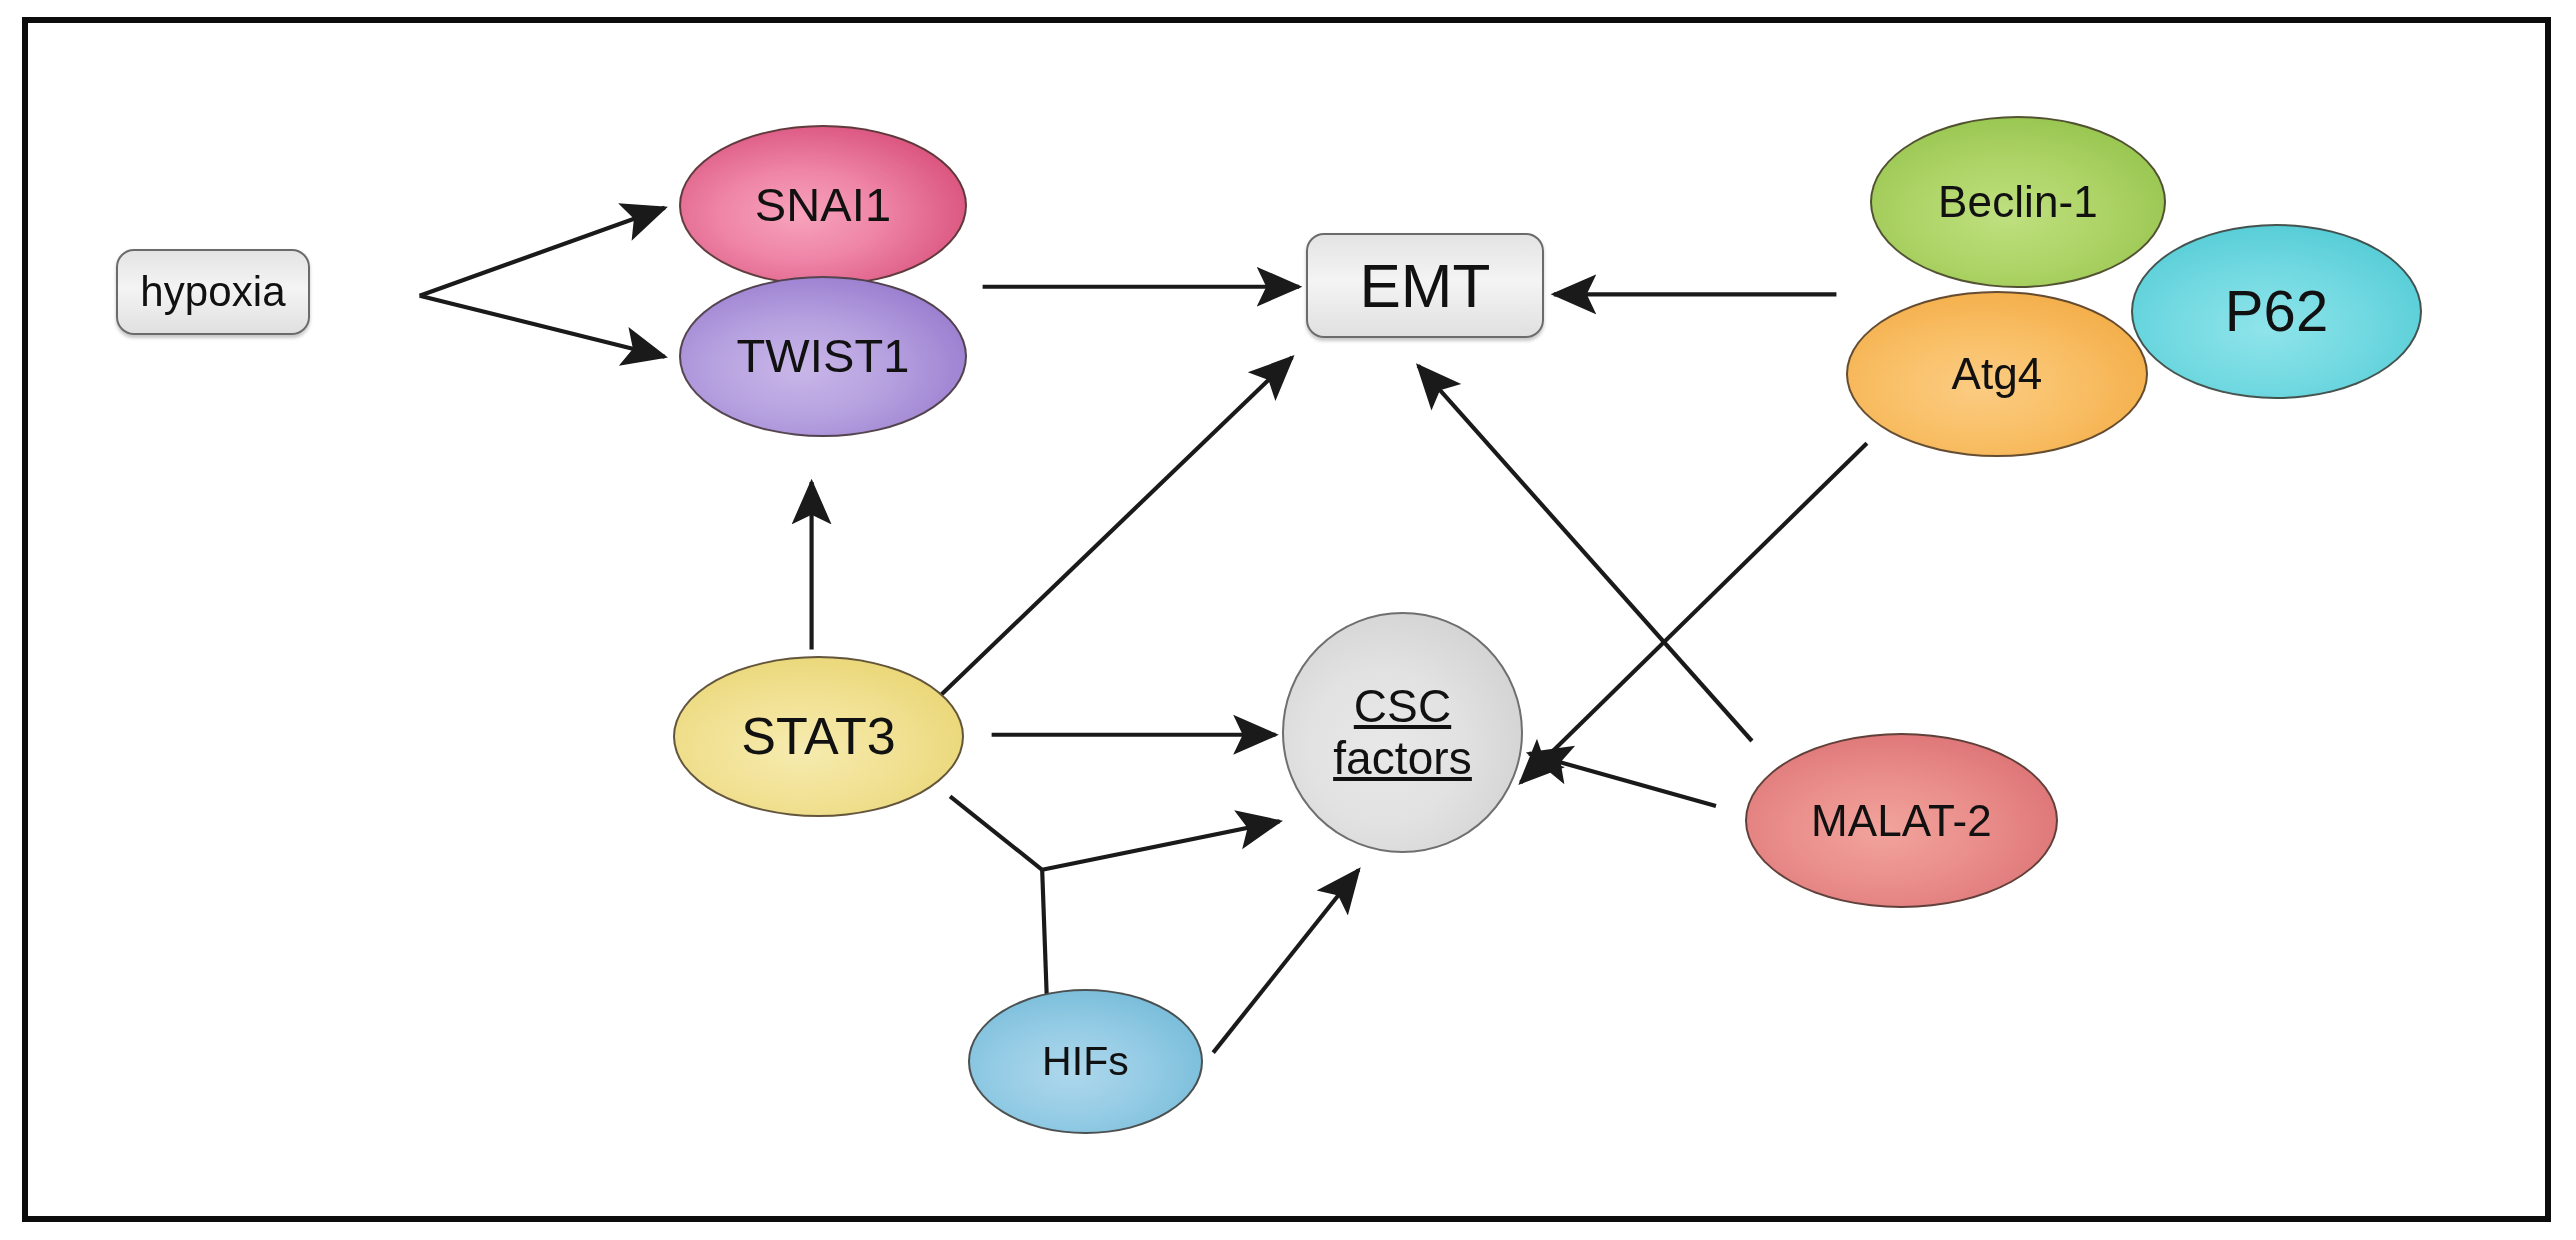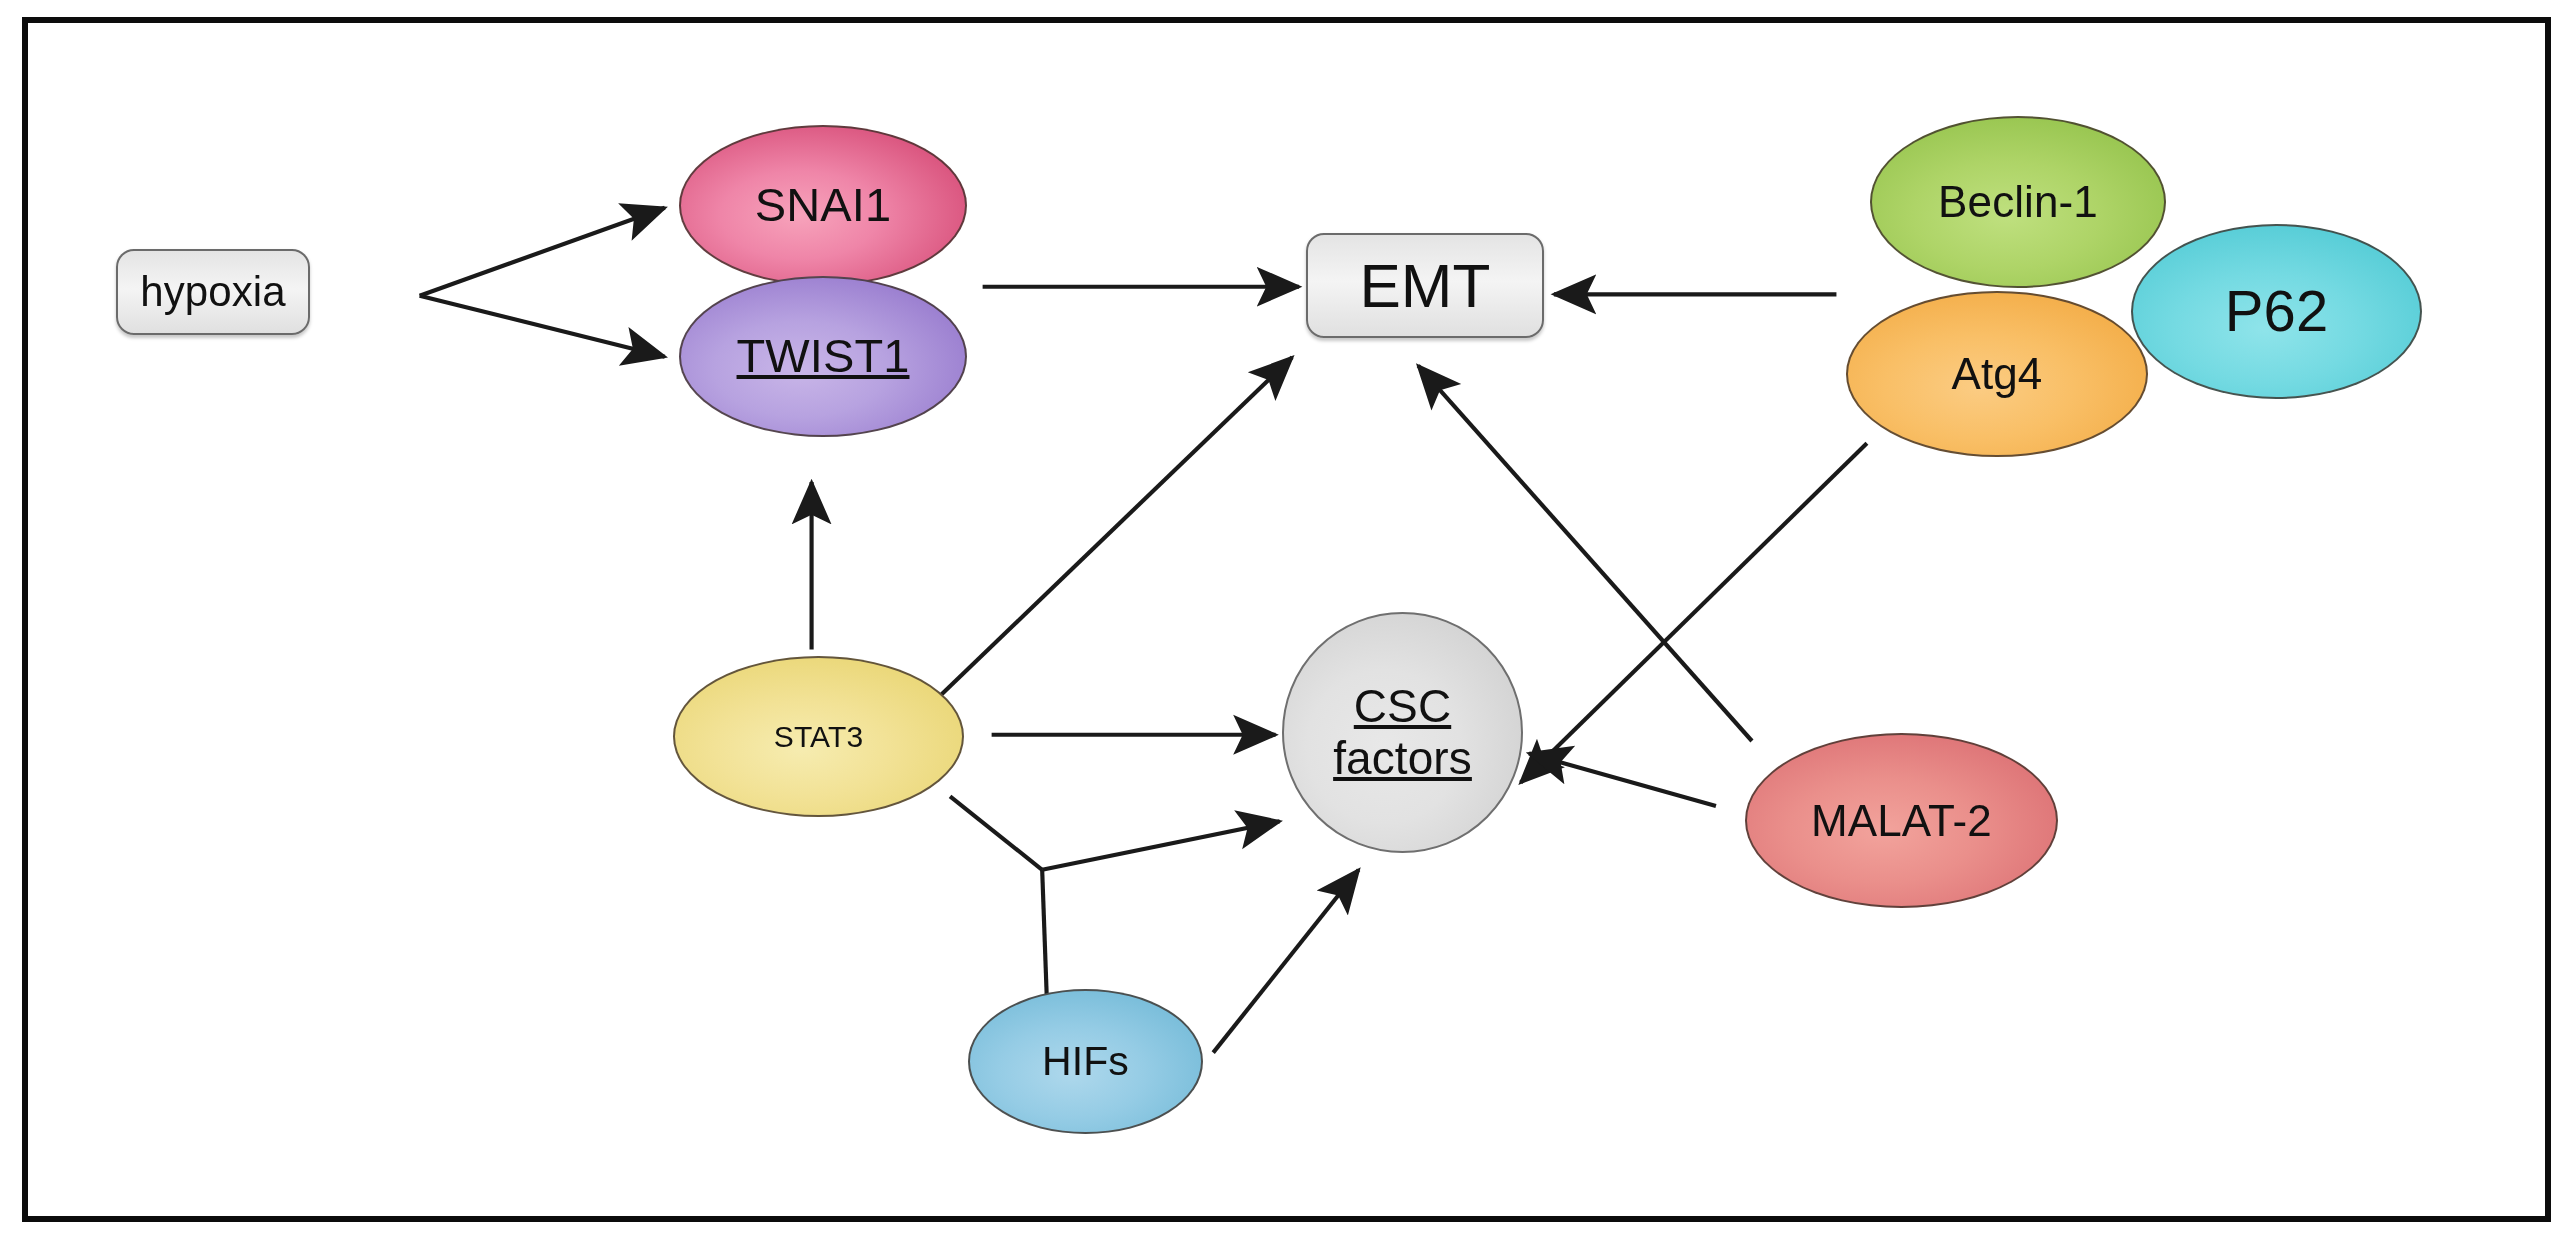--- a/index.html
+++ b/index.html
@@ -77,24 +77,23 @@
   #node-hypoxia { left: 116px; top: 249px; width: 194px; height: 86px; font-size: 42px; }
   #node-emt     { left: 1306px; top: 233px; width: 238px; height: 105px; font-size: 62px; }
 
   #node-snai1 {
     left: 679px; top: 125px; width: 288px; height: 161px; font-size: 47px;
     background: radial-gradient(ellipse 80% 80% at 42% 56%, #f7a3bb 0%, #ef85a8 35%, #d9537d 78%, #c8476f 100%);
   }
   #node-twist1 {
     left: 679px; top: 276px; width: 288px; height: 161px; font-size: 47px;
     background: radial-gradient(ellipse 80% 80% at 42% 58%, #c9b6e8 0%, #b7a2e0 38%, #9b7fd0 78%, #8f71c6 100%);
-    text-decoration: underline;
   }
   #node-stat3 {
-    left: 673px; top: 656px; width: 291px; height: 161px; font-size: 30px;
+    left: 673px; top: 656px; width: 291px; height: 161px; font-size: 52px;
     background: radial-gradient(ellipse 80% 80% at 44% 58%, #f6ecb0 0%, #f2e296 38%, #ead778 78%, #e1cd66 100%);
     text-align: right;
   }
   #node-csc {
     left: 1282px; top: 612px; width: 241px; height: 241px; font-size: 46px;
     background: radial-gradient(circle at 42% 56%, #e8e8e8 0%, #e2e2e2 40%, #d2d2d2 80%, #c8c8c8 100%);
   }
   #node-hifs {
     left: 968px; top: 989px; width: 235px; height: 145px; font-size: 41px;
     background: radial-gradient(ellipse 80% 80% at 44% 58%, #aed8ec 0%, #95cce5 40%, #77bcd9 80%, #6aafcd 100%);

